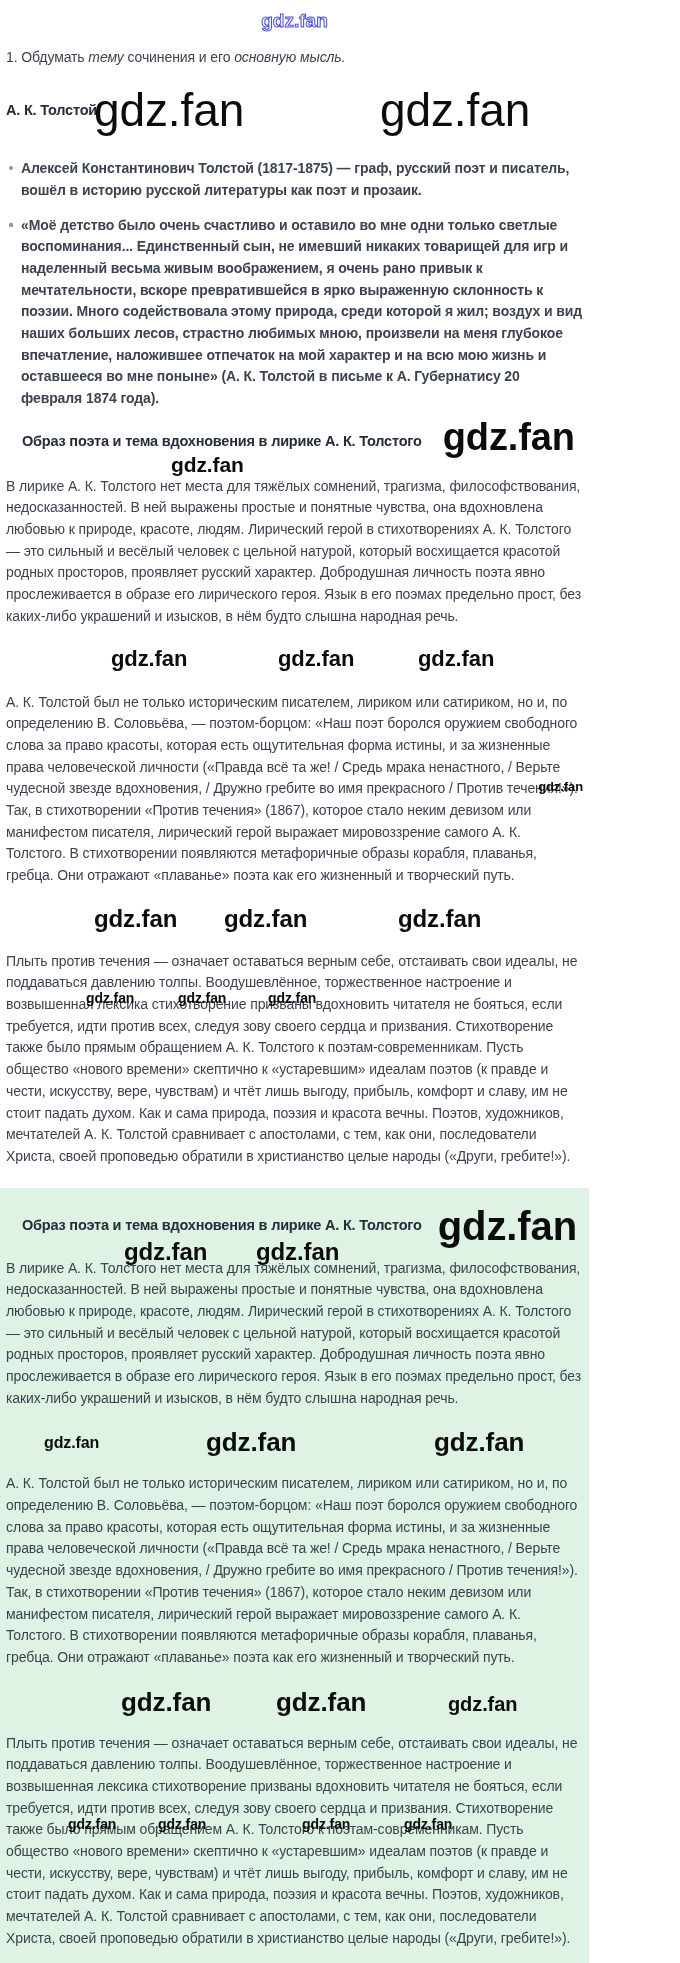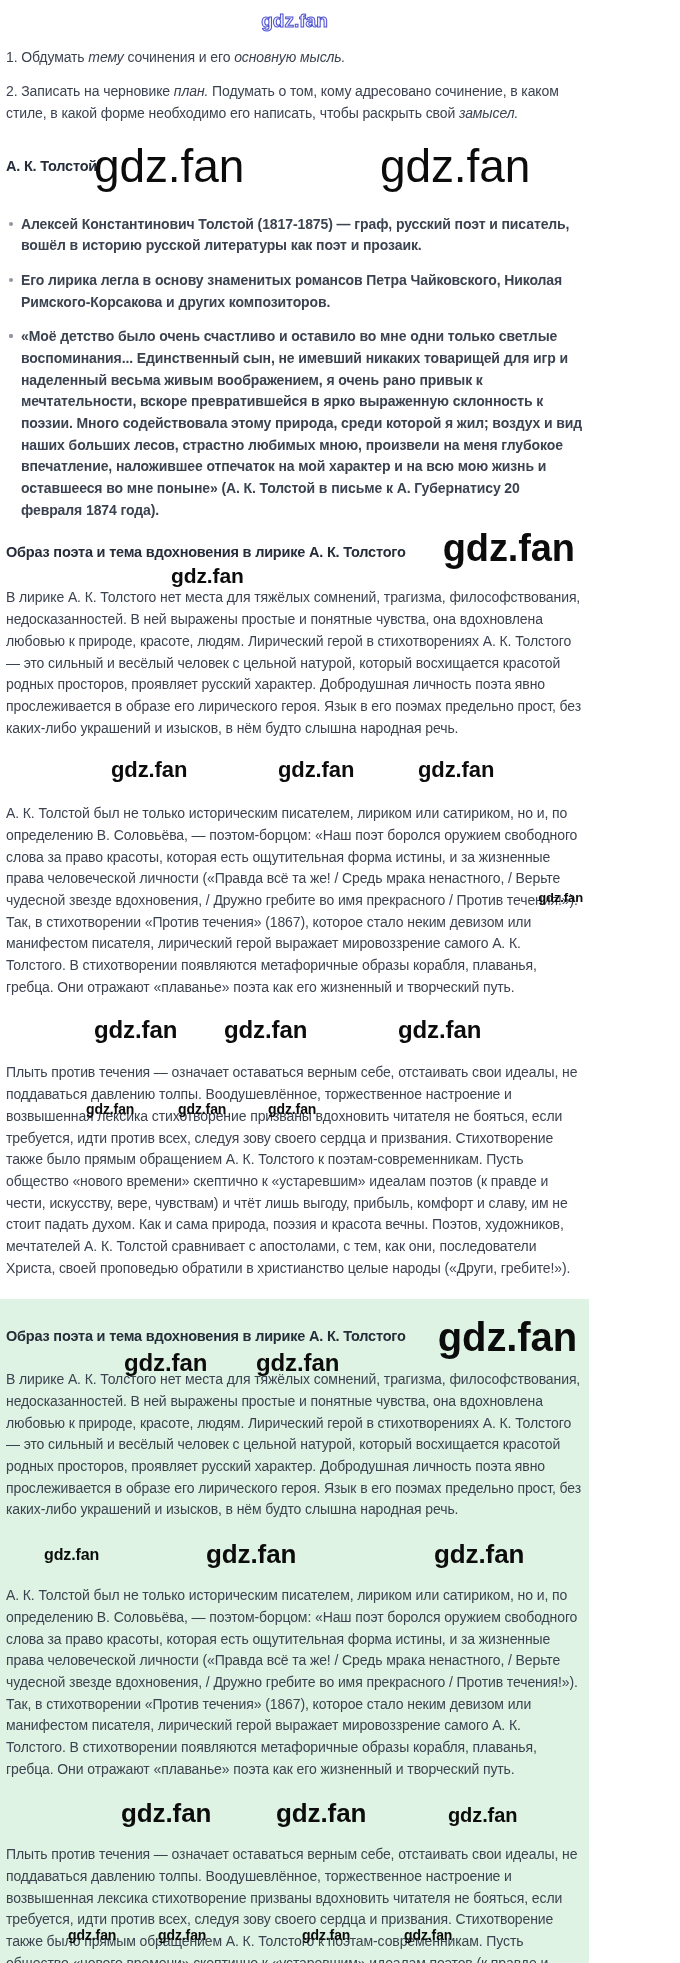--- a/index.html
+++ b/index.html
@@ -46,21 +46,21 @@
   .wm-giant.g2{left:374px;}
 
   
   ul.facts{list-style:none;margin:6px 0 4px 0;padding:0;}
   ul.facts li{position:relative;padding-left:15px;margin:13px 0;font-weight:bold;}
   .dot{position:absolute;left:3px;top:8px;width:4px;height:4px;border-radius:50%;background:#9298a3;}
 
   
   .essay{position:relative;}
   .essay .hblock{position:relative;margin:20px 0 10px 0;min-height:26px;}
-  .essay h3{margin:0;font-size:14.5px;font-weight:700;color:var(--heading);max-width:460px;letter-spacing:-0.2px;}
+  .essay h3{margin:16px;font-size:14.5px;font-weight:700;color:var(--heading);max-width:460px;letter-spacing:-0.2px;}
   .para-wrap{position:relative;margin:20px 0;}
   .para-wrap p{margin:0;}
   .essay.highlight{
     background:var(--green);
     margin:10px -6px 0 -6px;
     padding:6px 6px 8px 6px;
   }
   .footer{
     text-align:right;font-size:30px;font-weight:500;color:#0c4a6e;
     margin:10px 0 4px 0;letter-spacing:0;
@@ -68,31 +68,30 @@
 </style>
 </head>
 <body>
 
 <div class="page">
 
   <div class="wm-top">gdz.fan</div>
 
   <p class="plan-p"><span>1. Обдумать </span><em>тему</em><span> сочинения и его </span><em>основную мысль.</em></p>
 
-  <p class="plan-p"><span>2. Записать на черновике </span><em>план.</em><span> Подумать о том, кому адресовано сочинение, в каком стиле, в какой форме необходимо его написать, чтобы раскрыть свой </span><em>замысел.</em></p>
 
   <div class="author-row">
     <h2>А. К. Толстой</h2>
     <span class="wm-giant g1">gdz.fan</span>
     <span class="wm-giant g2">gdz.fan</span>
   </div>
 
   <ul class="facts">
     <li><span class="dot"></span><span>Алексей Константинович Толстой (1817-1875) — граф, русский поэт и писатель, вошёл в историю русской литературы как поэт и прозаик.</span></li>
-    <li><span class="dot"></span><span>Его лирика легла в основу знаменитых романсов Петра Чайковского, Николая Римского-Корсакова и других композиторов.</span></li>
+    <li><span class="dot"></span></li>
     <li><span class="dot"></span></li>
     <li><span class="dot"></span><span>«Моё детство было очень счастливо и оставило во мне одни только светлые воспоминания... Единственный сын, не имевший никаких товарищей для игр и наделенный весьма живым воображением, я очень рано привык к мечтательности, вскоре превратившейся в ярко выраженную склонность к поэзии. Много содействовала этому природа, среди которой я жил; воздух и вид наших больших лесов, страстно любимых мною, произвели на меня глубокое впечатление, наложившее отпечаток на мой характер и на всю мою жизнь и оставшееся во мне поныне» (А. К. Толстой в письме к А. Губернатису 20 февраля 1874 года).</span></li>
   </ul>
 
   <section class="essay">
     <div class="hblock">
       <h3>Образ поэта и тема вдохновения в лирике А. К. Толстого</h3>
       <span class="wm wm-overlay" style="left:165px;top:24px;font-size:21px;">gdz.fan</span>
       <span class="wm wm-overlay" style="right:8px;top:-12px;font-size:38px;">gdz.fan</span>
     </div>

